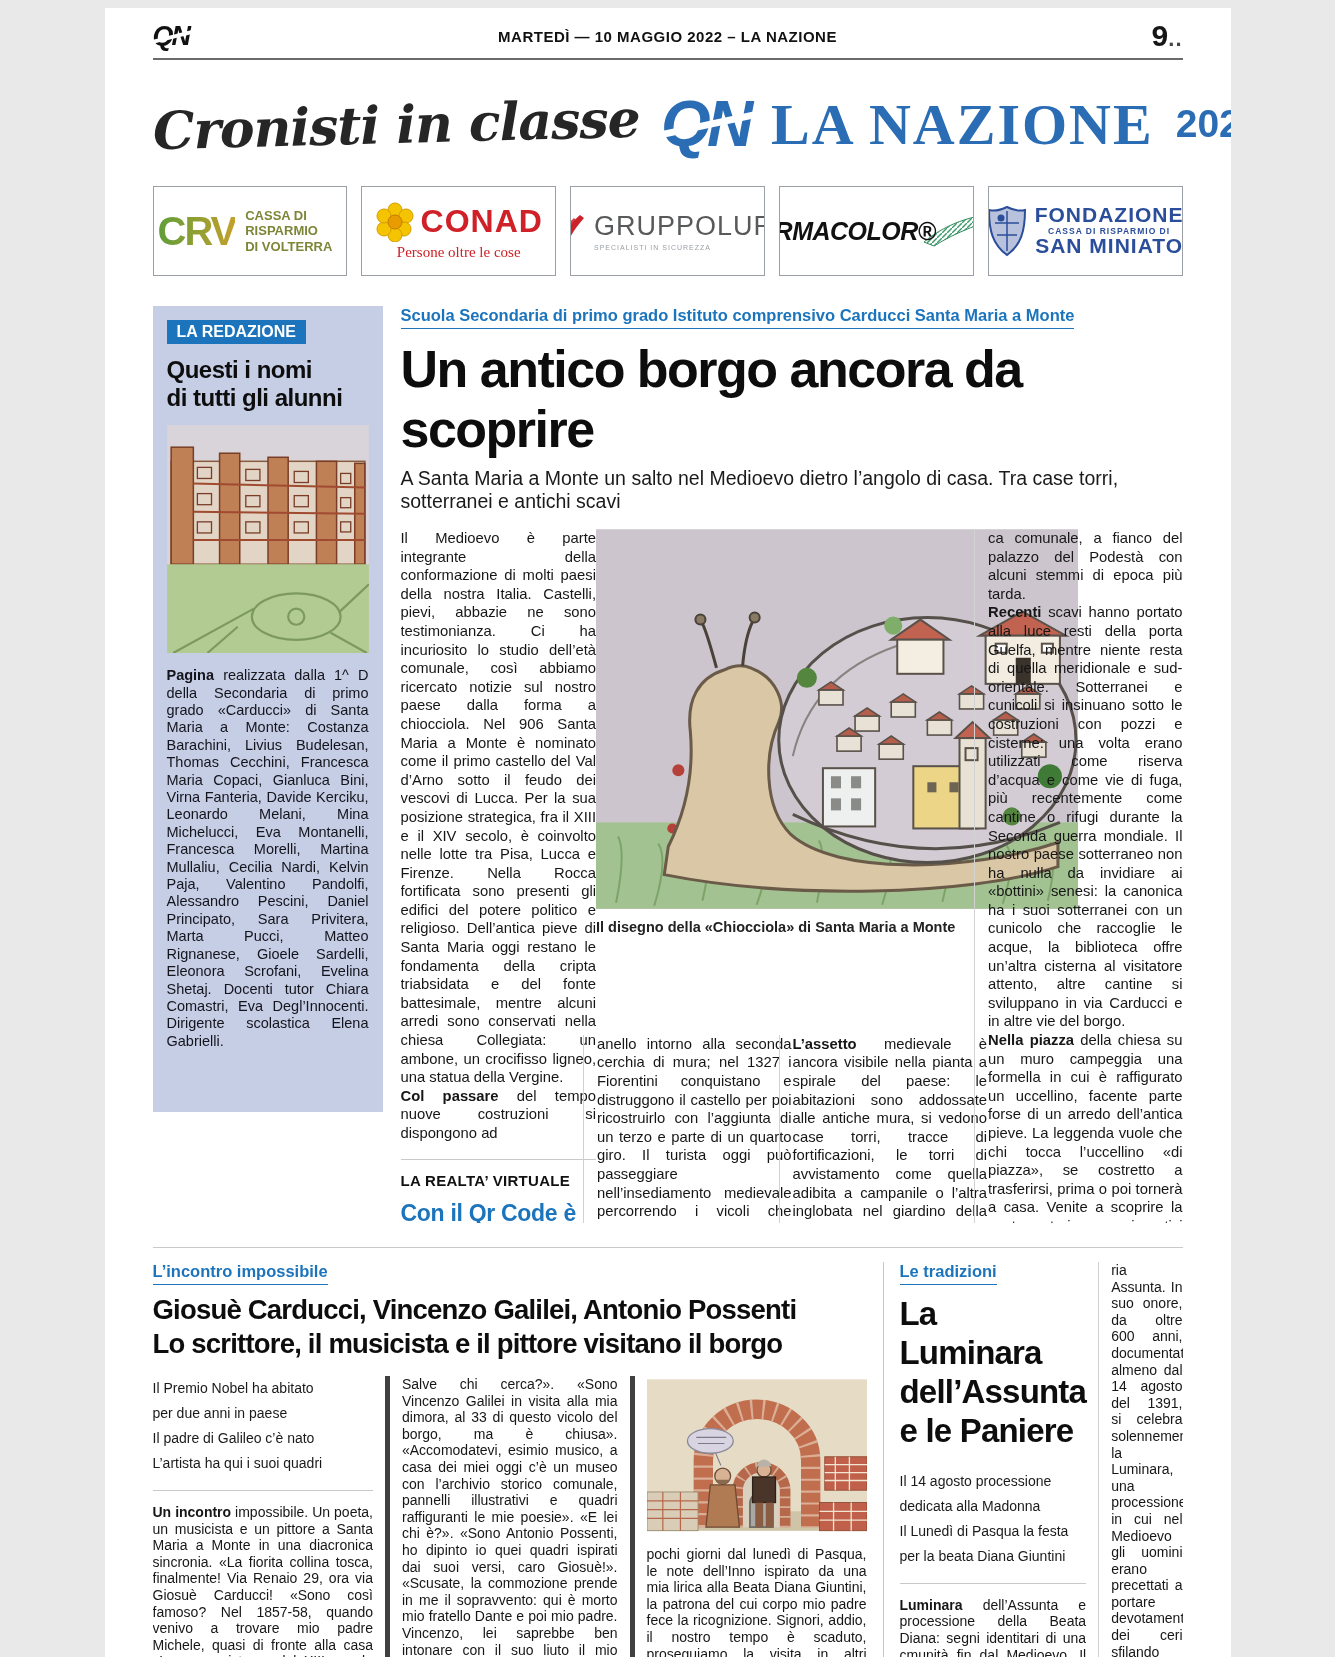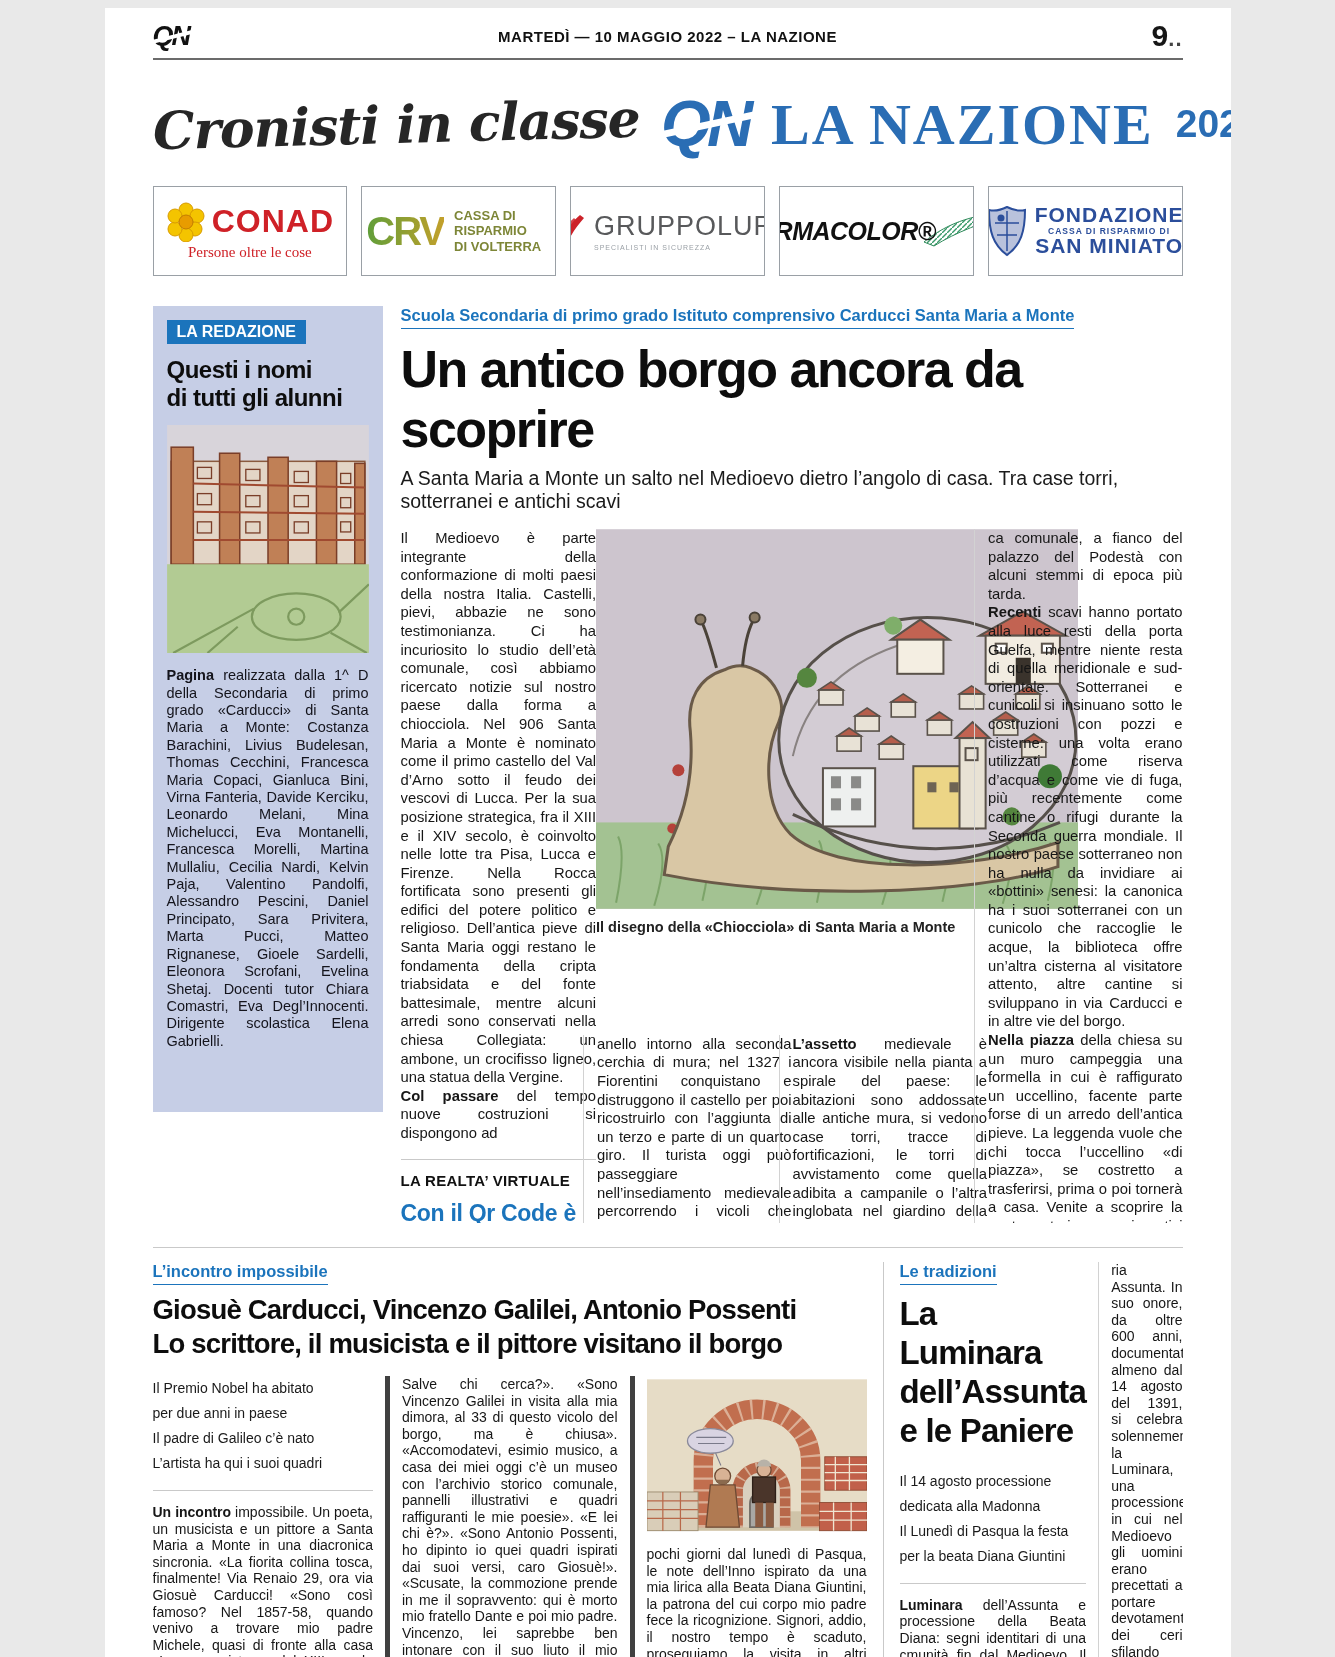--- a/index.html
+++ b/index.html
@@ -102,41 +102,41 @@
   <div class="masthead">
     <div class="script-title">Cronisti in classe</div>
     <div class="qn-big"><span>QN</span><span class="swoosh"></span></div>
     <div class="nazione">LA NAZIONE</div>
     <div class="year">2022</div>
     <div class="badge">20ª edizione</div>
   </div>
 
   <div class="sponsors">
     <div class="sp-box">
+      <div class="crv-wrap">
+        <span class="crv-abbr">CRV</span>
+        <span class="crv-text"><span>CASSA DI RISPARMIO</span><br><span>DI VOLTERRA</span></span>
+      </div>
+    </div>
+    <div class="sp-box">
       <div class="conad-row">
         <svg width="40" height="40" viewBox="0 0 40 40">
           <g fill="#f4c400" stroke="#d89b00" stroke-width="1">
             <circle cx="20" cy="8" r="7"></circle>
               <circle cx="31" cy="14" r="7"></circle>
               <circle cx="29" cy="27" r="7"></circle>
               <circle cx="20" cy="33" r="7"></circle>
               <circle cx="9" cy="27" r="7"></circle>
               <circle cx="9" cy="14" r="7"></circle>
           </g>
           <circle cx="20" cy="20" r="7" fill="#e89c00" stroke="#c27c00"></circle>
         </svg>
         <span class="conad-name">CONAD</span>
       </div>
       <div class="conad-tag">Persone oltre le cose</div>
-    </div>
-    <div class="sp-box">
-      <div class="crv-wrap">
-        <span class="crv-abbr">CRV</span>
-        <span class="crv-text"><span>CASSA DI RISPARMIO</span><br><span>DI VOLTERRA</span></span>
-      </div>
     </div>
     <div class="sp-box">
       <div class="lupi-wrap">
         <svg width="34" height="40" viewBox="0 0 34 40">
           <path d="M6,36 C10,24 16,12 26,4 L30,7 C22,16 15,26 11,38 Z" fill="#cc2229"></path>
           <path d="M2,30 C7,22 12,14 20,7 L23,10 C16,17 10,25 6,33 Z" fill="#cc2229" opacity="0.85"></path>
         </svg>
         <div>
           <div class="lupi-name">GRUPPOLUPI</div>
           <div class="lupi-tag">SPECIALISTI IN SICUREZZA</div>

